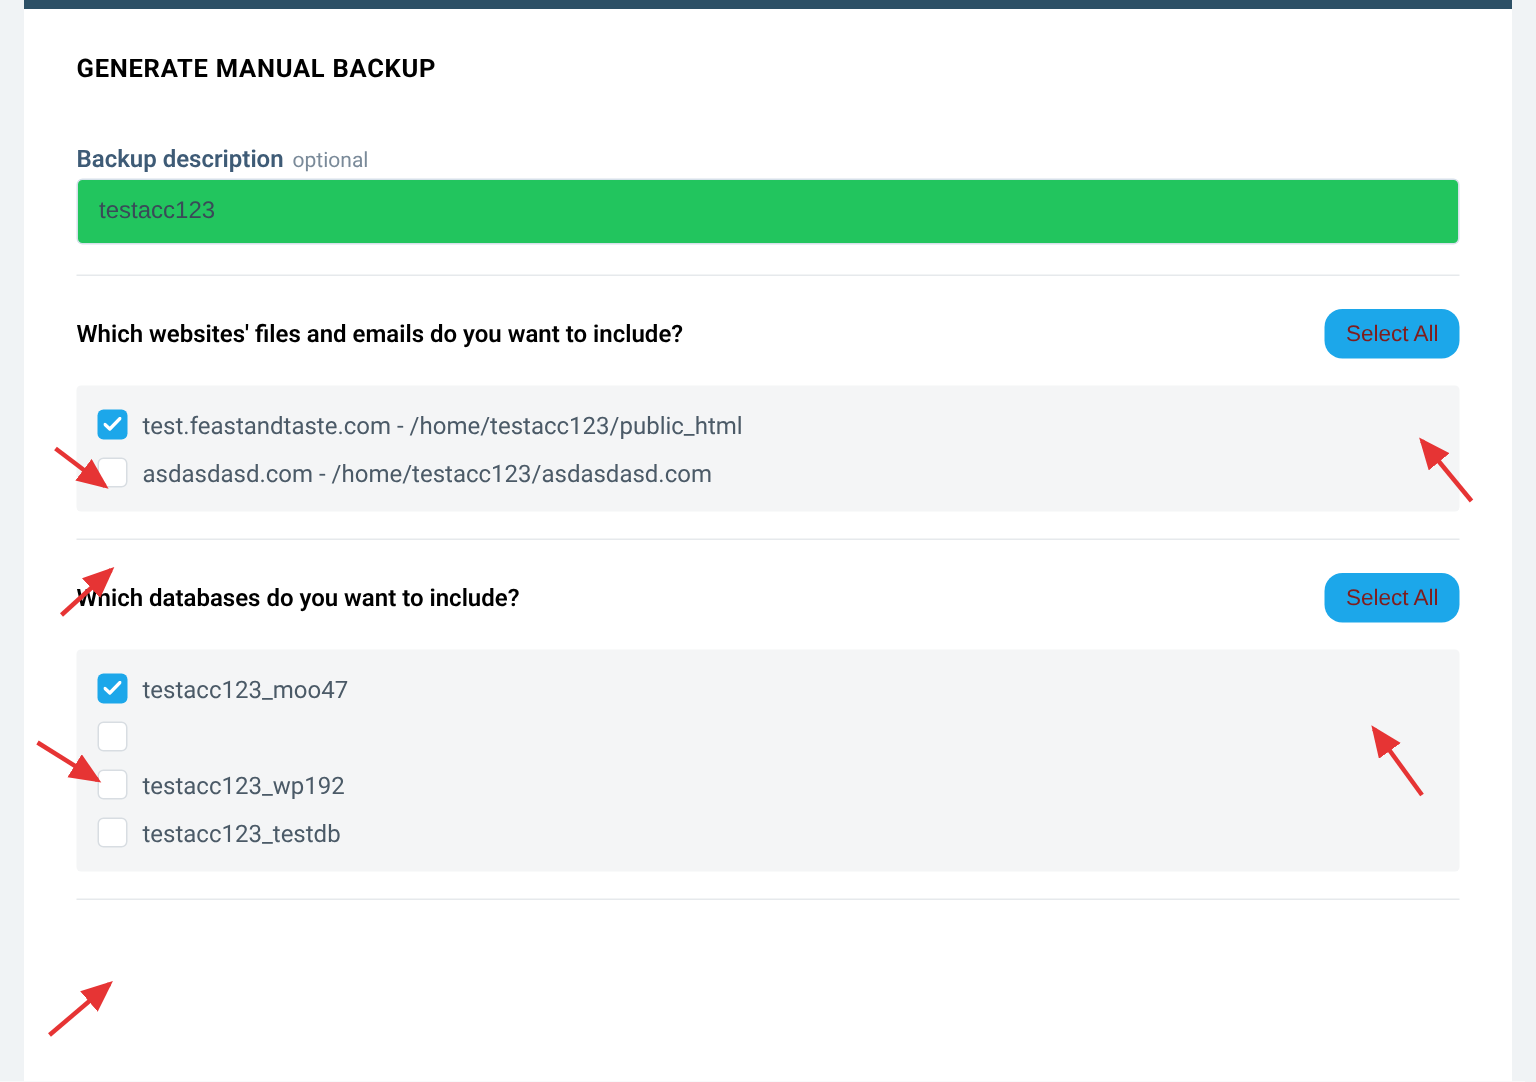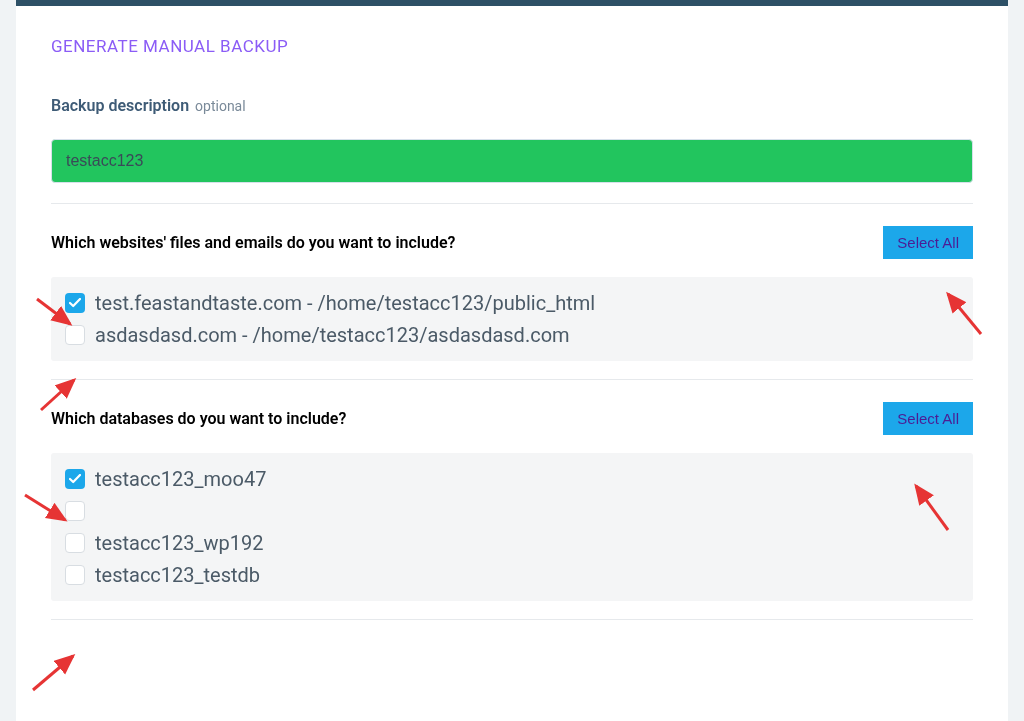--- a/index.html
+++ b/index.html
@@ -18,36 +18,36 @@
       background: #fff;
       margin: 0 16px;
       border-top: 6px solid #2d5066;
       padding: 0;
       min-height: 721px;
     }
     .panel-header {
       padding: 30px 35px 20px 35px;
     }
     .panel-title {
-      color: #8b5cf6;
+      color: #000000;
       font-size: 17px;
-      font-weight: 400;
+      font-weight: 700;
       letter-spacing: 0.5px;
     }
     .form-body {
       padding: 20px 35px 0 35px;
     }
     .form-group {
       margin-bottom: 20px;
     }
     .label-line {
       color: #3e5b76;
       font-size: 16px;
       font-weight: 600;
-      margin-bottom: 24px;
+      margin-bottom: 4px;
     }
     .label-line .optional {
       font-weight: 400;
       font-size: 14px;
       color: #7a8a99;
       margin-left: 2px;
     }
     .text-input {
       width: 100%;
       background: #22c55e;
@@ -69,23 +69,23 @@
       justify-content: space-between;
       margin-bottom: 18px;
     }
     .section-head .q {
       color: #000000;
       font-size: 16px;
       font-weight: 600;
     }
     .select-all-btn {
       background: #1ca7ea;
-      color: #4c1d95;
+      color: #7f1d1d;
       border: none;
-      border-radius: 0;
+      border-radius: 12px;
       padding: 8px 14px;
       font-size: 15px;
       font-weight: 500;
       cursor: pointer;
     }
     .list-box {
       background: #f4f5f6;
       border-radius: 3px;
       padding: 10px 14px 10px 14px;
     }
@@ -113,21 +113,21 @@
     .chk.unchecked {
       background: #fff;
       border: 1px solid #d8dde2;
     }
     .chk svg {
       width: 12px;
       height: 10px;
     }
     .item-label {
       color: #4b5a67;
-      font-size: 20px;
+      font-size: 16px;
     }
     .arrow {
       position: absolute;
       pointer-events: none;
     }
     .outer {
       position: relative;
     }
   </style>
 </head>

